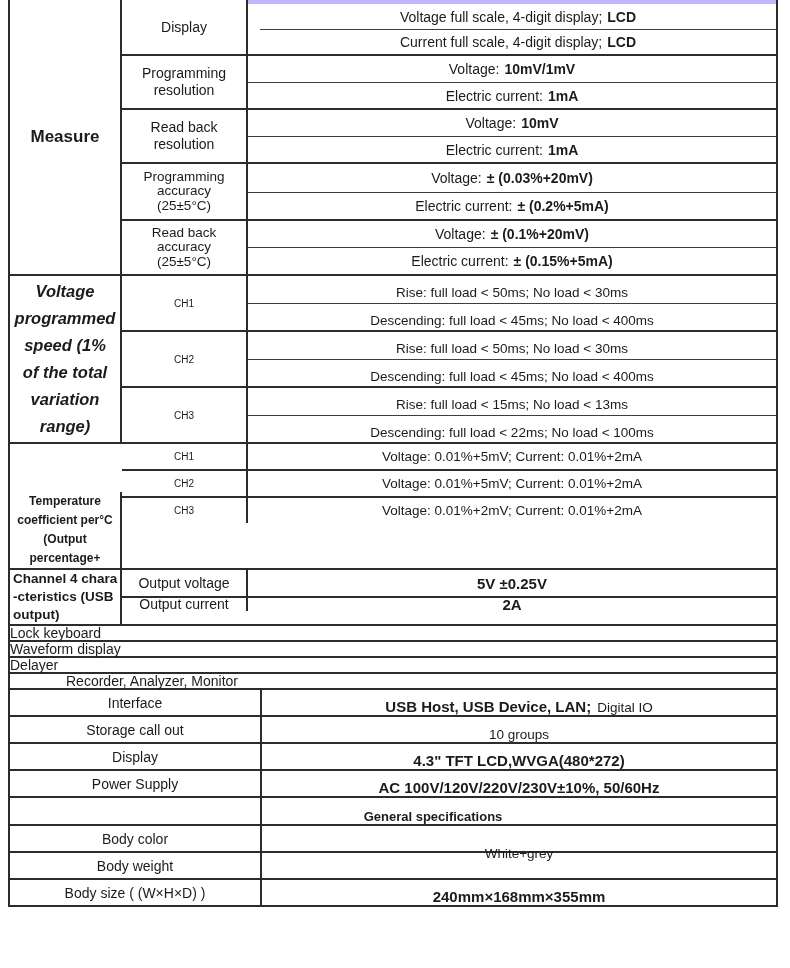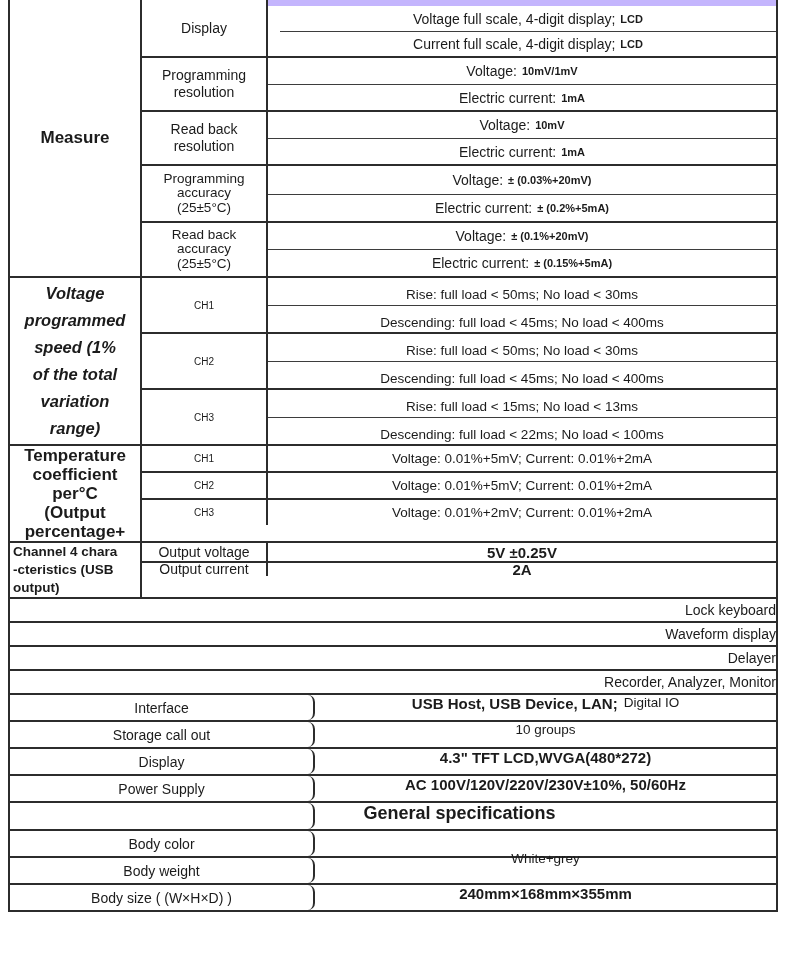--- a/index.html
+++ b/index.html
@@ -6,59 +6,59 @@
   html,body { background:#fff; }
   body {
     width:790px; height:968px; overflow:hidden;
     font-family:"Liberation Sans","DejaVu Sans",sans-serif;
     color:#1b1b1b;
   }
   .tbl { margin-left:8px; width:770px;
     border-left:2px solid #2c2c2c; border-right:2px solid #2c2c2c; border-bottom:2px solid #2c2c2c; }
   .sec { display:flex; border-top:2px solid #2c2c2c; }
   .sec.first { border-top:none; }
-  .c1 { width:132px; border-right:2px solid #2c2c2c; display:flex; flex-direction:column;
+  .c1 { width:112px; border-right:2px solid #2c2c2c; display:flex; flex-direction:column;
         align-items:center; justify-content:center; text-align:center; }
   .gcol { flex:1; display:flex; flex-direction:column; }
   .grp { display:flex; border-top:2px solid #2c2c2c; }
   .grp:first-child { border-top:none; }
   .c2 { width:126px; border-right:2px solid #2c2c2c; display:flex; flex-direction:column;
         align-items:center; justify-content:center; text-align:center; font-size:14px; line-height:17px; }
   .c2.tight { font-size:13.5px; line-height:14.5px; }
   .c3 { flex:1; display:flex; flex-direction:column; }
-  .c3.top2 { border-top:6px solid #c4b5fd;padding-left:12px; }
+  .c3.top2 { border-top:4px solid #c4b5fd;padding-left:12px; }
   .vr { display:flex; align-items:center; justify-content:center; gap:5px; }
   .vr + .vr { border-top:1px solid #3d3d3d; }
   .h25{height:25px}.h26{height:26px}.h27{height:27px}.h28{height:28px}
   .pre { font-size:14px; }
-  .val { font-size:11px; font-weight:700; }
+  .val { font-size:14px; font-weight:700; }
   .plain { font-size:13.5px;margin-top:6px; }
   .measure-h { font-size:17px; font-weight:700; }
   .speed-h { font-size:16.5px; font-weight:700; line-height:27px;font-style:italic; }
-  .temp-h { font-size:17px; font-weight:700; line-height:19px; }
+  .temp-h { font-size:12px; font-weight:700; line-height:19px;margin-top:48px; }
   .ch4-h { font-size:13.5px; font-weight:700; line-height:18px; align-items:flex-start; text-align:right; padding-left:3px; }
   .ln { display:block; }
   .ch { font-size:10px; font-weight:500; }
   .lb { font-size:14px; }
   .trows { flex:1; display:flex; flex-direction:column; }
   .trow { display:flex; }
   .trow + .trow { border-top:2px solid #2c2c2c; }
-  .th25{height:25px}.th26{height:18px}.th27{height:27px}.th28{height:15px}
+  .th25{height:25px}.th26{height:26px}.th27{height:27px}.th28{height:15px}
   .cv { flex:1; display:flex; align-items:center; justify-content:center; font-size:13.5px; gap:5px; }
-  .frow { border-top:2px solid #2c2c2c; height:24px; display:flex; align-items:center; justify-content:flex-end; font-size:14px; }
+  .frow { border-top:2px solid #2c2c2c; height:16px; display:flex; align-items:center; justify-content:flex-start; font-size:14px; }
   .shift { padding-left:56px; }
   .irow { display:flex; border-top:2px solid #2c2c2c; height:27px; }
   .irow.h28r { height:28px; }
-  .il { width:305px; border-right:2px solid #2c2c2c; display:flex; align-items:center; justify-content:center; font-size:14px; text-align:center;border-radius:7px; }
-  .iv { flex:1; display:flex; align-items:flex-start; justify-content:center; gap:6px; }
+  .il { width:252px; border-right:2px solid #2c2c2c; display:flex; align-items:center; justify-content:center; font-size:14px; text-align:center; }
+  .iv { flex:1; display:flex; align-items:flex-end; justify-content:center; gap:6px; }
   .iv.topalign { align-items:flex-start; padding-top:20px; }
   .b { font-size:15px; font-weight:700; }
   .r { font-size:13.5px; }
   .gshift { padding-right:172px; }
-  .ghead { font-size:18px; font-weight:700; }
+  .ghead { font-size:13px; font-weight:700; }
 </style>
 </head>
 <body>
 
 <div class="tbl">
 
   <div class="sec first">
     <div class="c1 measure-h">
       <span>Measure</span>
     </div>

